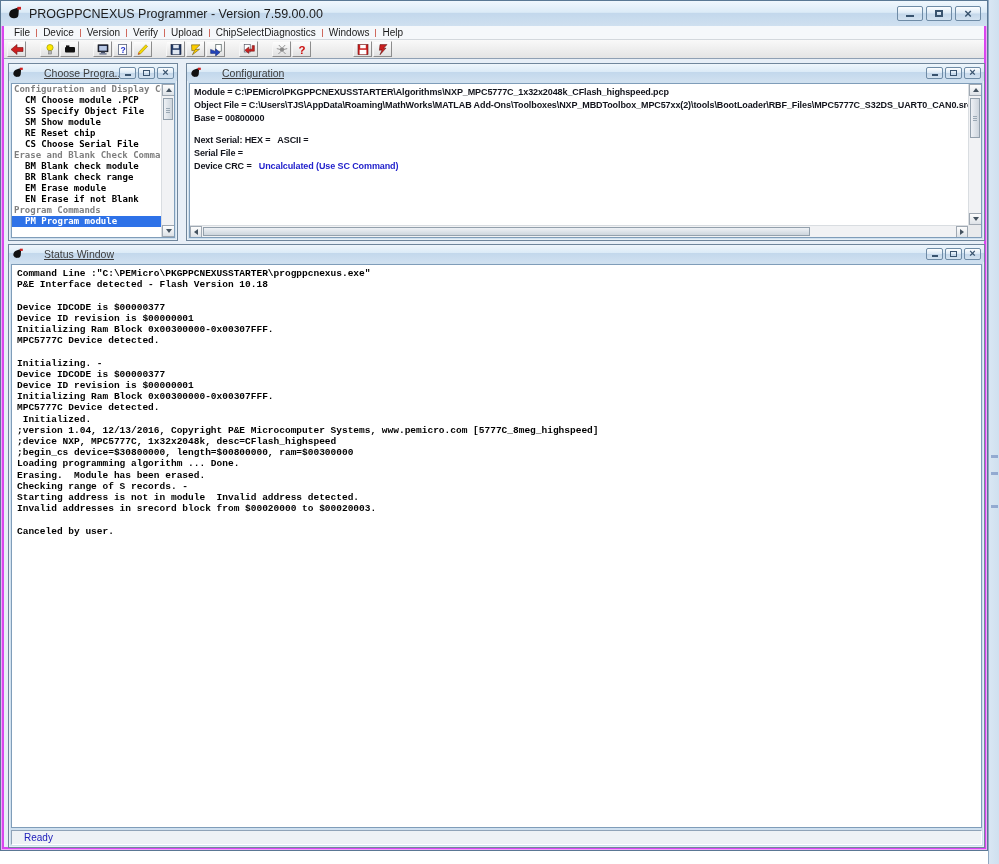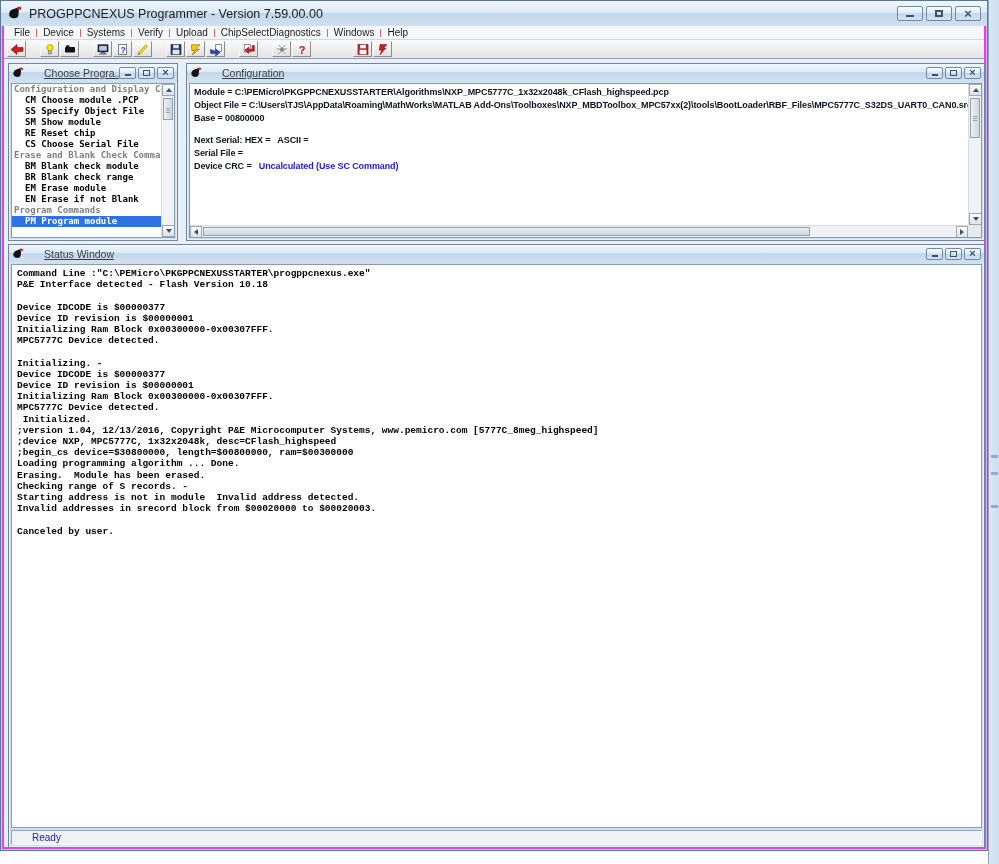--- a/index.html
+++ b/index.html
@@ -106,21 +106,21 @@
   .config .vscroll { bottom:12px; }
 
   
   .statusw { left:4px; top:185px; width:977px; height:604px; }
   .status-body { position:absolute; left:2px; right:2px; top:19px; bottom:19px;
     background:#fff; border:1px solid #7f9db9; overflow:hidden; }
   .log { font-family:"Liberation Mono", monospace; font-size:9.5px; line-height:11.2px;
     font-weight:bold; color:#000; white-space:pre; padding:3px 0 0 5px; }
   .ready-bar { position:absolute; left:2px; right:2px; bottom:2px; height:15px;
     background:#eef2f6; border:1px solid; border-color:#8fa3b8 #fff #fff #8fa3b8;
-    font-size:10px; line-height:13px; color:#2020bb; padding-left:20px; }
+    font-size:10px; line-height:13px; color:#2020bb; padding-left:12px; }
 </style>
 </head>
 <body>
 
 <div class="screen">
 
   <div class="bg-right">
     <div class="bg-frag" style="top:455px"></div>
     <div class="bg-frag" style="top:472px"></div>
     <div class="bg-frag" style="top:505px"></div>
@@ -149,21 +149,21 @@
             <span class="g-close">×</span>
           </span>
       </div>
     </div>
 
     <div class="menubar">
       <span class="menu-item">File</span>
       <span class="menu-sep"></span>
       <span class="menu-item">Device</span>
       <span class="menu-sep"></span>
-      <span class="menu-item">Systems</span>
+      <span class="menu-item">Version</span>
       <span class="menu-sep"></span>
       <span class="menu-item">Verify</span>
       <span class="menu-sep"></span>
       <span class="menu-item">Upload</span>
       <span class="menu-sep"></span>
       <span class="menu-item">ChipSelectDiagnostics</span>
       <span class="menu-sep"></span>
       <span class="menu-item">Windows</span>
       <span class="menu-sep"></span>
       <span class="menu-item">Help</span>

